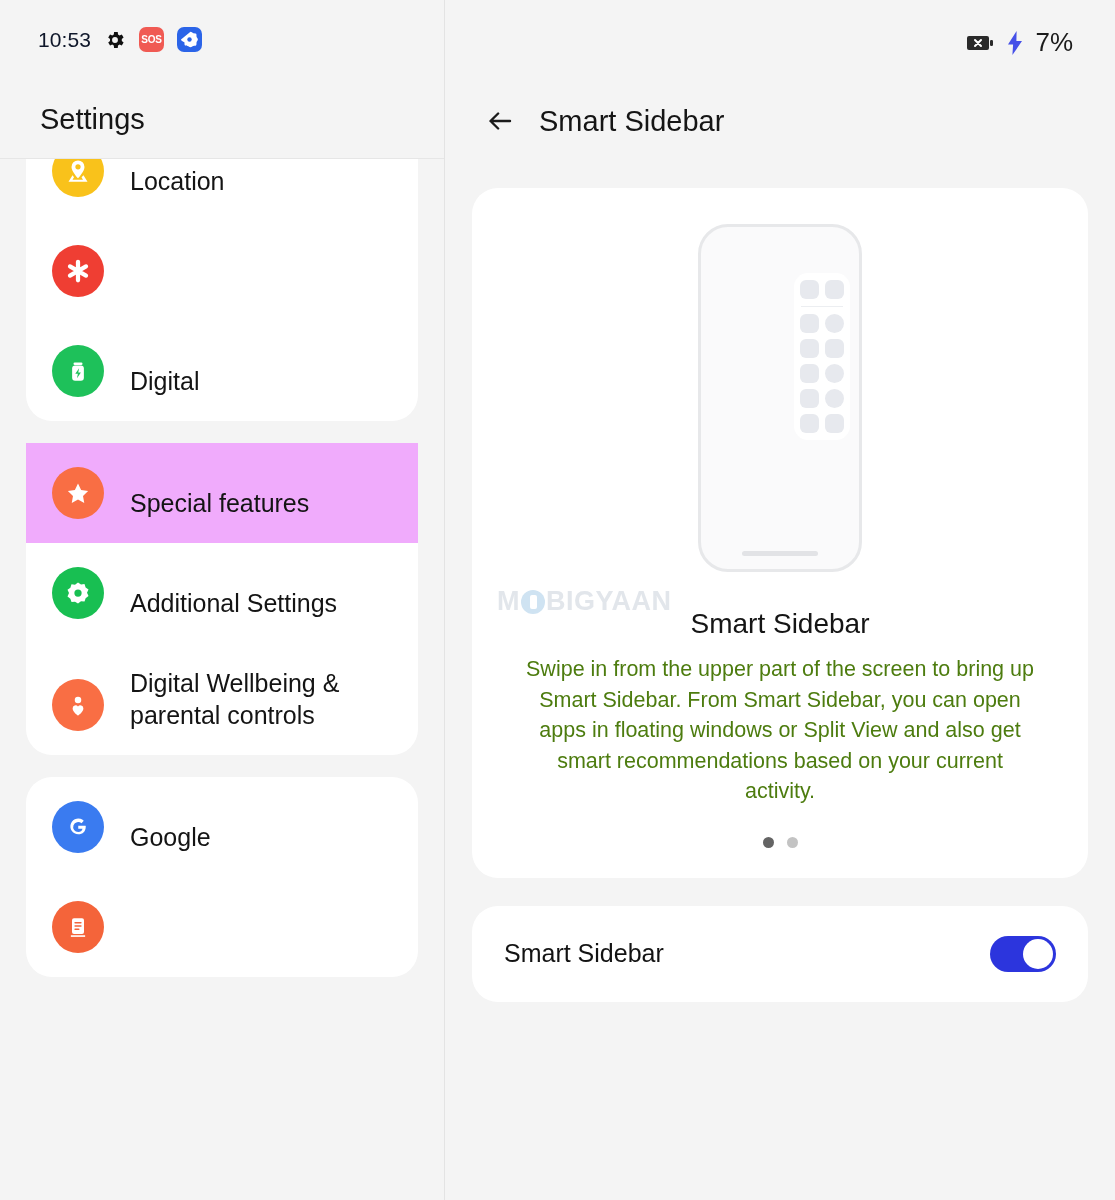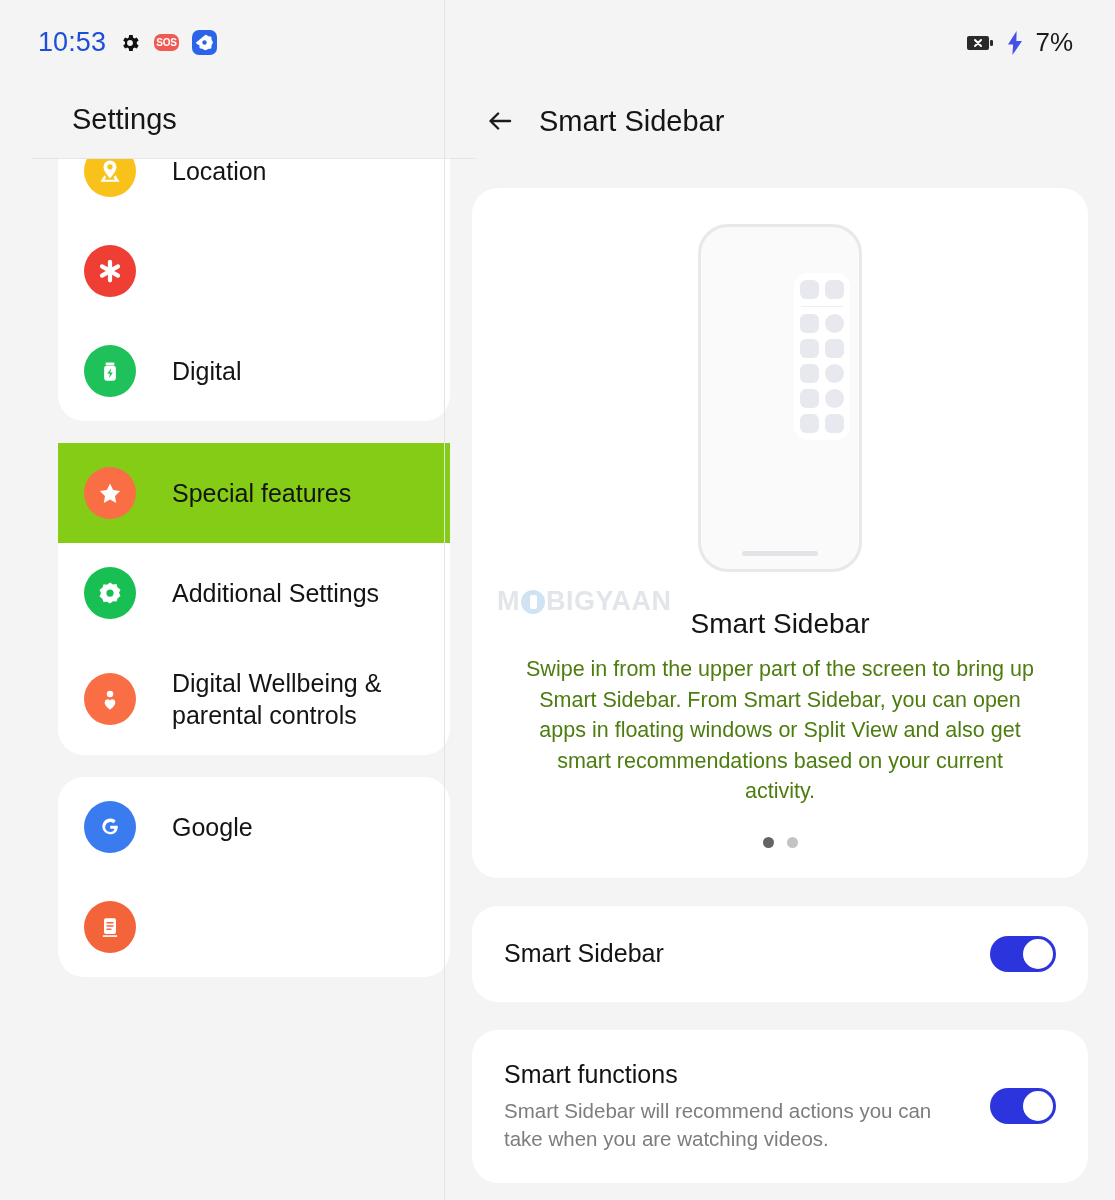--- a/index.html
+++ b/index.html
@@ -7,52 +7,52 @@
     width:1115px; height:1200px;
     background:#f4f4f4;
     font-family:"Liberation Sans", sans-serif;
     overflow:hidden;
   }
   #root { position:relative; width:1115px; height:1200px; background:#f4f4f4; }
 
   
   .statusbar { position:absolute; top:0; left:0; width:1115px; height:84px; }
   .sb-left { position:absolute; left:38px; top:27px; display:flex; align-items:center; gap:13px; }
-  .sb-time { font-size:27px; font-weight:500; color:#1d4ed8; letter-spacing:.1px;text-align:right; }
+  .sb-time { font-size:21px; font-weight:500; color:#0f172a; letter-spacing:.1px;text-align:right; }
   .ic-gear { width:22px; height:22px; display:block; }
   .ic-sos {
-    width:25px; height:17px; border-radius:7px; background:#f05a53;
+    width:25px; height:25px; border-radius:7px; background:#f05a53;
     display:flex; align-items:center; justify-content:center;
     font-size:10px; font-weight:700; color:#ffffff; letter-spacing:-.2px;
   }
   .ic-app {
     width:25px; height:25px; border-radius:7px; background:#2b64e8;
     display:flex; align-items:center; justify-content:center;
   }
   .sb-right { position:absolute; right:42px; top:27px; display:flex; align-items:center; gap:10px; }
   .ic-batx { width:28px; height:20px; display:block; }
   .ic-bolt { width:20px; height:26px; display:block; }
   .sb-pct { font-size:26px; font-weight:400; color:#1b1b1b; }
 
   
-  .left-pane { position:absolute; left:0; top:0; width:401px; height:1200px;margin-left:32px; }
+  .left-pane { position:absolute; left:0; top:0; width:401px; height:1200px; }
   .divider-v { position:absolute; left:444px; top:0; width:1px; height:1200px; background:#e3e3e3; }
   .pane-title { position:absolute; left:40px; top:103px; font-size:29px; color:#161616; font-weight:400; }
   .divider-h { position:absolute; left:0; top:158px; width:444px; height:1px; background:#e6e6e6; }
 
   .left-scroll { position:absolute; left:0; top:159px; width:444px; height:1041px; overflow:hidden; }
 
   .card { background:#ffffff; border-radius:26px; margin:0 26px 22px 26px; }
   .card.clip-top { border-top-left-radius:0; border-top-right-radius:0; margin-top:-38px; }
 
   .row {
-    display:flex; align-items:center; gap:36px;
+    display:flex; align-items:flex-end; gap:26px;
     padding:24px 22px 24px 26px; cursor:default;
   }
-  .row.selected { background:#84cc16; }
+  .row.selected { background:#f0abfc; }
   .row-label { font-size:25px; color:#141414; line-height:1.28; font-weight:400; }
 
   .ic {
     width:52px; height:52px; border-radius:50%; flex:0 0 52px;
     display:flex; align-items:center; justify-content:center;
   }
   .ic svg { display:block; }
 
   
   .right-pane { position:absolute; left:445px; top:0; width:670px; height:1200px; }
@@ -328,26 +328,17 @@
 
       <div class="set-card">
         <div class="set-texts">
           <div class="set-title">Smart Sidebar</div>
         </div>
         <div class="toggle">
           <span class="knob"></span>
         </div>
       </div>
 
-      <div class="set-card">
-        <div class="set-texts">
-          <div class="set-title">Smart functions</div>
-          <div class="set-sub">Smart Sidebar will recommend actions you can take when you are watching videos.</div>
-        </div>
-        <div class="toggle">
-          <span class="knob"></span>
-        </div>
-      </div>
 
     </div>
   </div>
 
 </div>
 
 </body></html>

